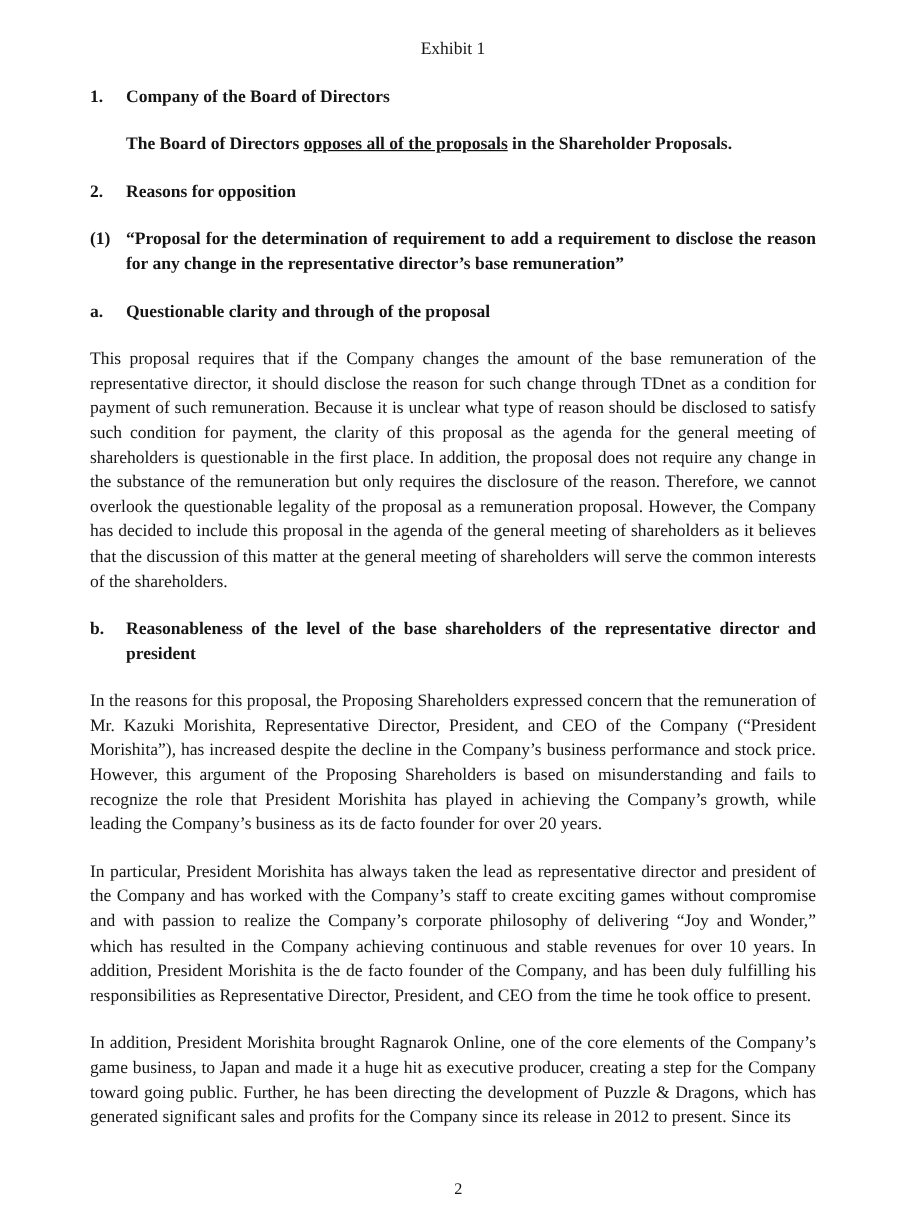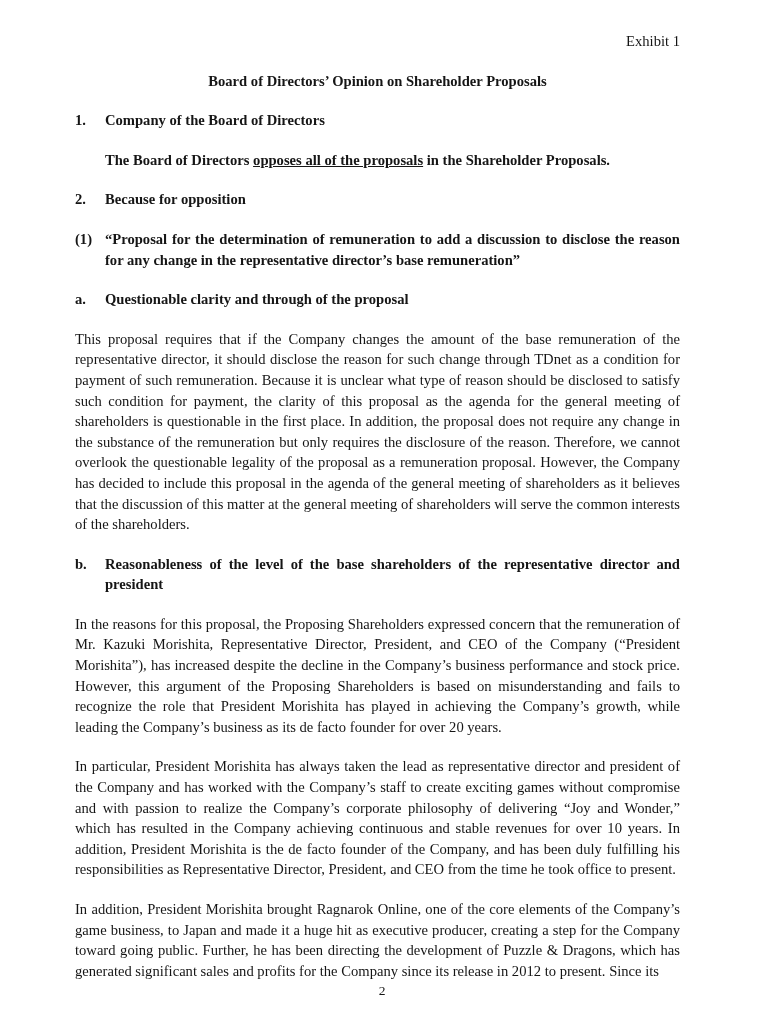--- a/index.html
+++ b/index.html
@@ -15,21 +15,21 @@
     padding: 31px 84px 0 75px;
     background: #ffffff;
     font-family: "Liberation Serif", "DejaVu Serif", serif;
     font-size: 14.6px;
     line-height: 20.6px;
     color: #151515;
     overflow: hidden;
   }
   .block { margin-top: 19px; }
   .block:first-child { margin-top: 0; }
-  .exhibit { text-align: right; }
+  .exhibit { text-align: center; }
   .doc-title {
     text-align: center;
     font-weight: bold;
   }
   .h-row {
     display: flex;
     font-weight: bold;
   }
   .h-num { flex: 0 0 30px; }
   .h-text {
@@ -51,39 +51,38 @@
     font-size: 13.5px;
   }
 </style>
 </head>
 <body>
 
 <div class="page">
 
   <div class="block exhibit">Exhibit 1</div>
 
-  <div class="block doc-title">Board of Directors’ Opinion on Shareholder Proposals</div>
 
   <div class="block h-row">
     <span class="h-num">1.</span>
     <span class="h-text">Company of the Board of Directors</span>
   </div>
 
   <div class="block statement">
     <span>The Board of Directors </span><span class="underlined">opposes all of the proposals</span><span> in the Shareholder Proposals.</span>
   </div>
 
   <div class="block h-row">
     <span class="h-num">2.</span>
-    <span class="h-text">Because for opposition</span>
+    <span class="h-text">Reasons for opposition</span>
   </div>
 
   <div class="block h-row">
     <span class="h-num">(1)</span>
-    <span class="h-text">“Proposal for the determination of remuneration to add a discussion to disclose the reason for any change in the representative director’s base remuneration”</span>
+    <span class="h-text">“Proposal for the determination of requirement to add a requirement to disclose the reason for any change in the representative director’s base remuneration”</span>
   </div>
 
   <div class="block h-row">
     <span class="h-num">a.</span>
     <span class="h-text">Questionable clarity and through of the proposal</span>
   </div>
 
   <div class="block para">This proposal requires that if the Company changes the amount of the base remuneration of the representative director, it should disclose the reason for such change through TDnet as a condition for payment of such remuneration. Because it is unclear what type of reason should be disclosed to satisfy such condition for payment, the clarity of this proposal as the agenda for the general meeting of shareholders is questionable in the first place. In addition, the proposal does not require any change in the substance of the remuneration but only requires the disclosure of the reason. Therefore, we cannot overlook the questionable legality of the proposal as a remuneration proposal. However, the Company has decided to include this proposal in the agenda of the general meeting of shareholders as it believes that the discussion of this matter at the general meeting of shareholders will serve the common interests of the shareholders.</div>
 
   <div class="block h-row">

